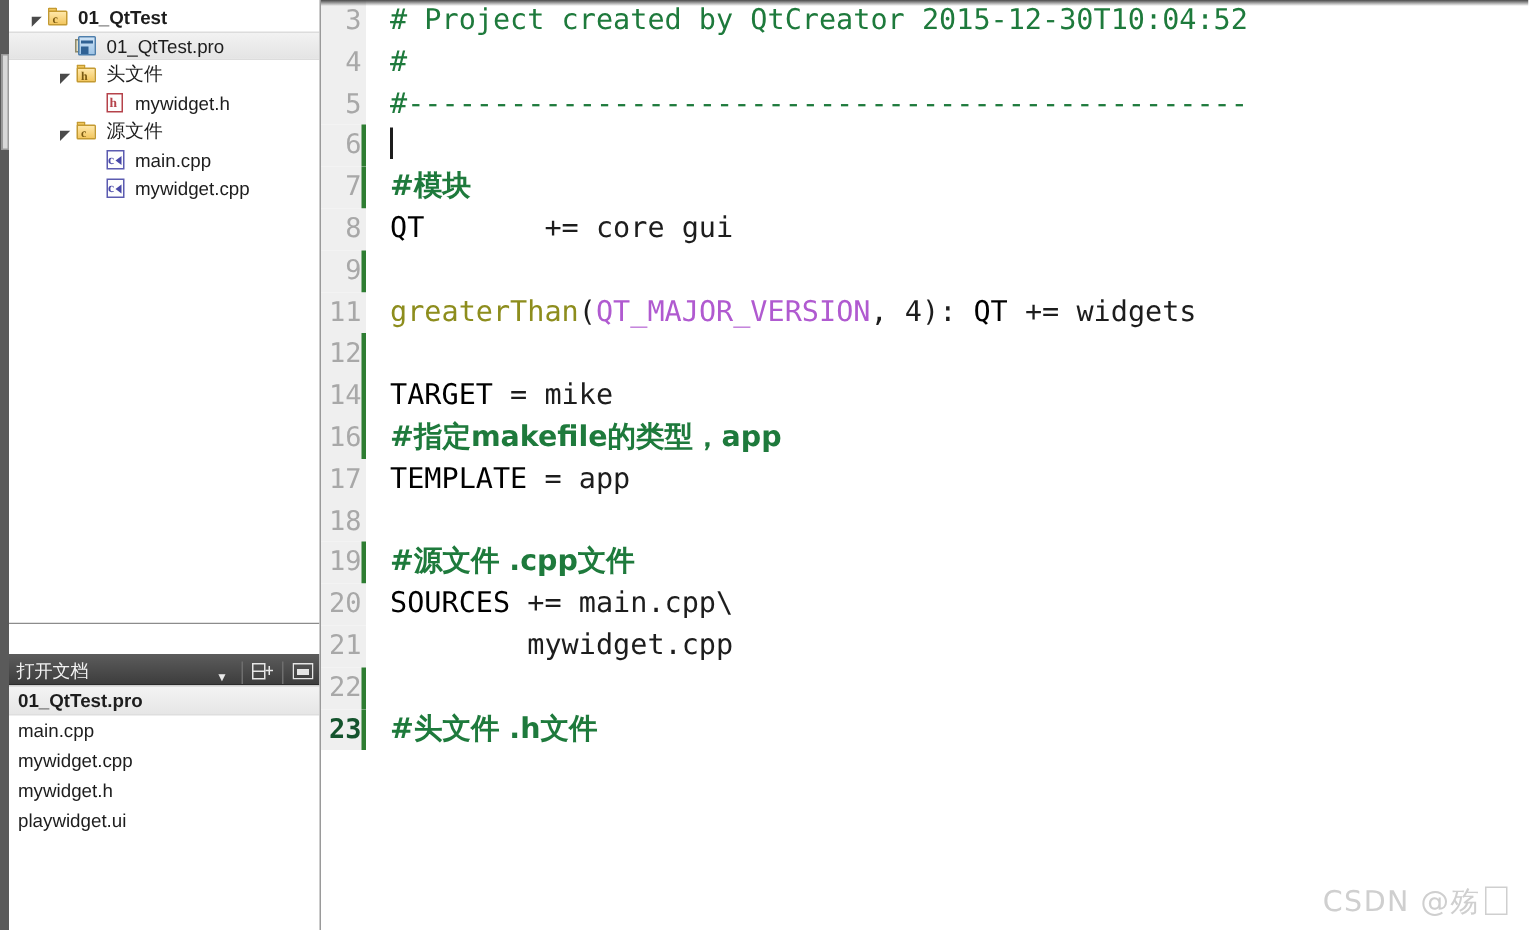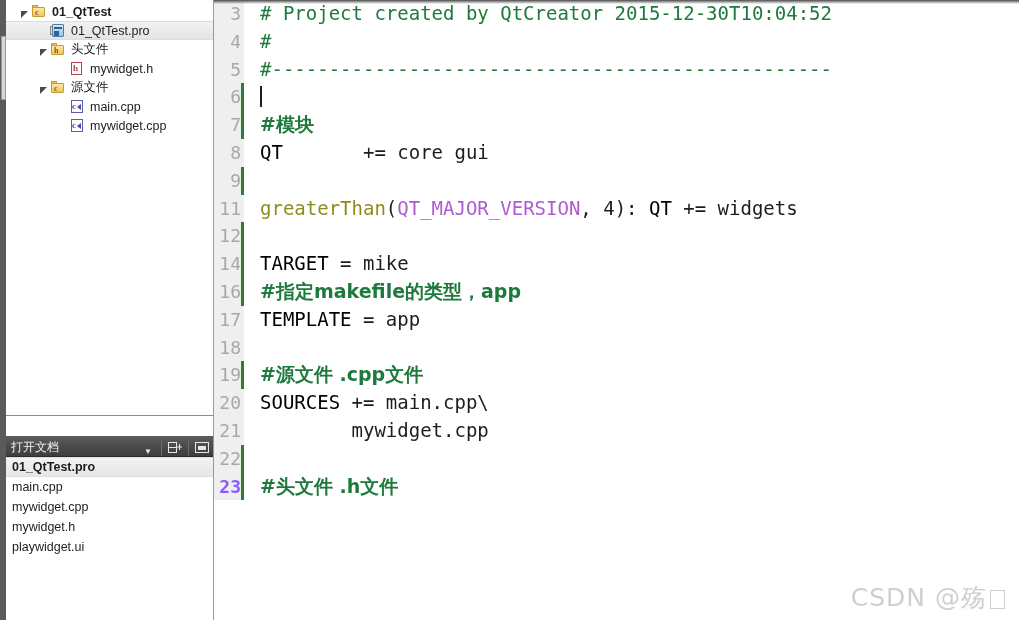--- a/index.html
+++ b/index.html
@@ -244,21 +244,21 @@
     text-align: right;
     padding-right: 3px;
     box-sizing: border-box;
     font-size: 18px;
     line-height: 27.8px;
     height: 27.8px;
     font-family: "DejaVu Sans Mono", "Liberation Mono", monospace;
     position: relative;
   }
   .code-line.current .gutter {
-    color: #8b5cf6;
+    color: #14532d;
     font-weight: bold;
   }
   .changebar {
     position: absolute;
     right: 0px; top: 0; width: 3px; height: 27.8px;
     background: #2e7d32;
   }
   .codetext {
     flex: 1 1 auto;
     padding-left: 16px;
@@ -279,21 +279,21 @@
     height: 21px;
     background: #1d1d1d;
     vertical-align: -4px;
   }
 
   
   .watermark {
     position: absolute;
     right: 14px;
     bottom: 6px;
-    font-size: 25px;
+    font-size: 19px;
     color: #cfcfcf;
     font-family: "DejaVu Sans", sans-serif;
     letter-spacing: 1px;
     z-index: 6;
     pointer-events: none;
   }
   .wm-box {
     display: inline-block;
     width: 13px; height: 17px;
     border: 1px solid #cfcfcf;

